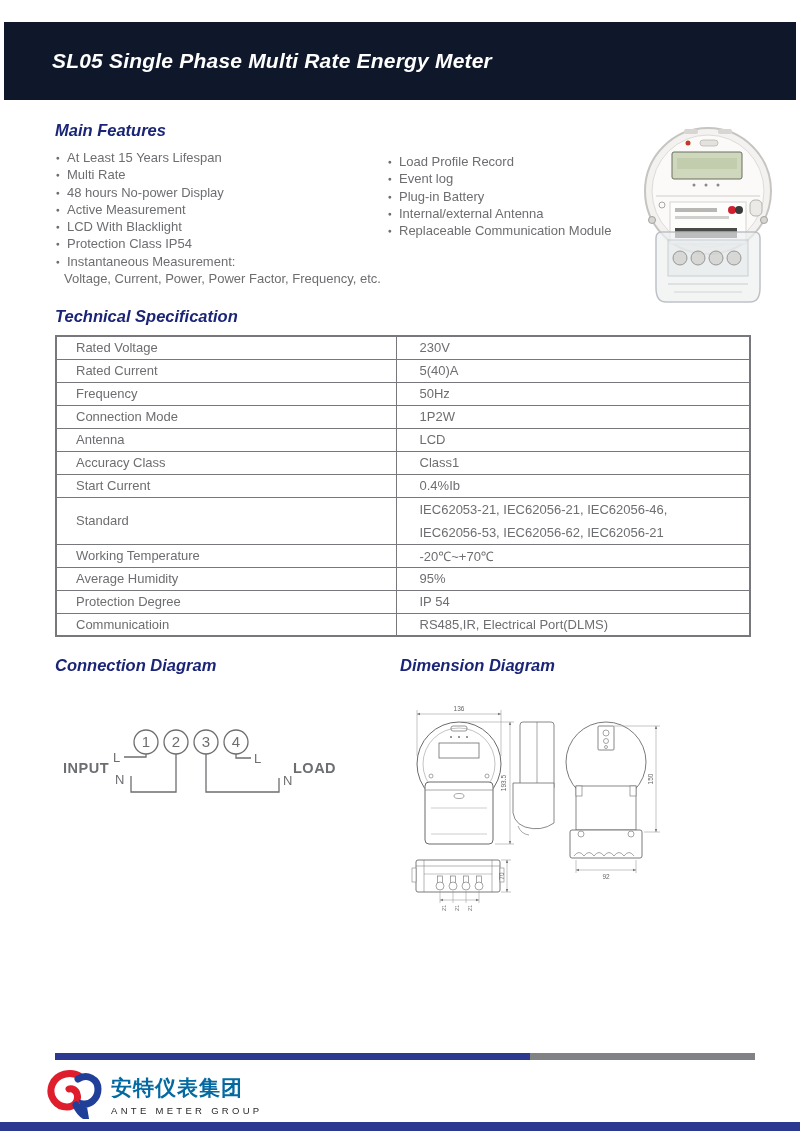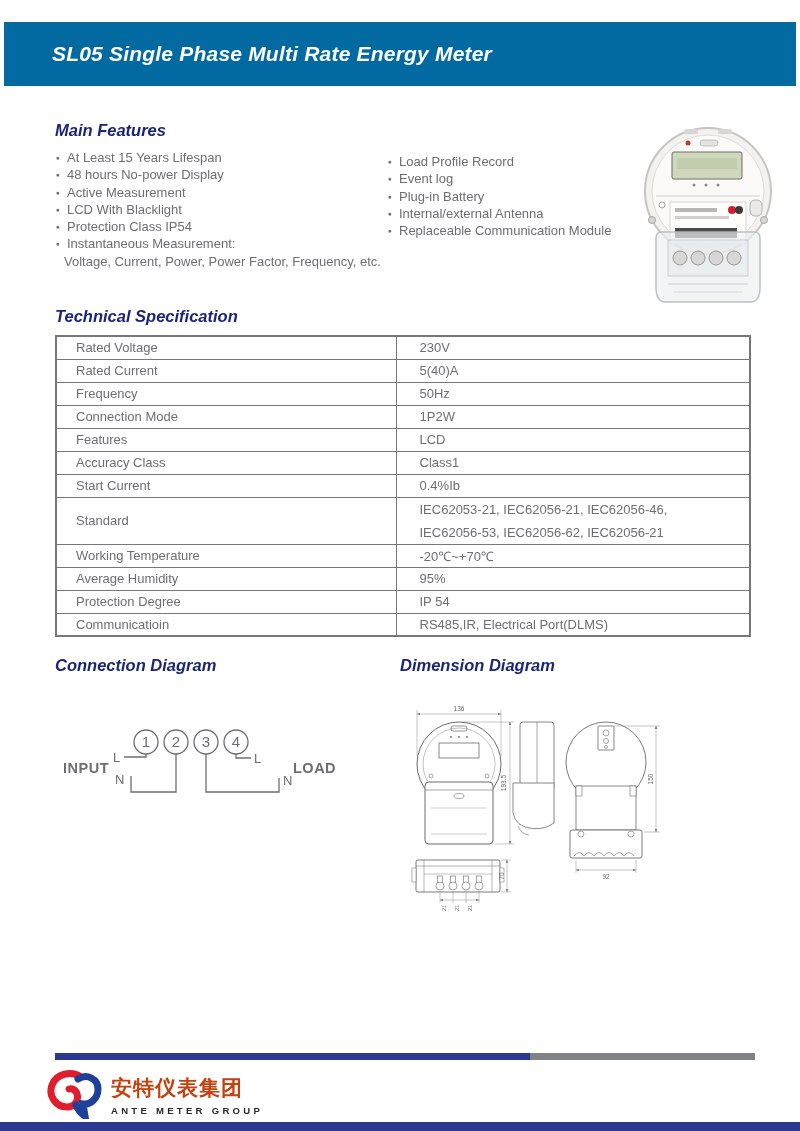--- a/index.html
+++ b/index.html
@@ -2,22 +2,22 @@
 <html><head>
 <meta charset="utf-8">
 <style>
   *{margin:0;padding:0;box-sizing:border-box}
   html,body{background:#fff}
   body{width:800px;height:1131px;position:relative;overflow:hidden;
        font-family:"Liberation Sans",sans-serif;color:#6D6E71}
   .page{position:absolute;inset:0;background:#fff}
 
   
-  .topbar{position:absolute;left:4px;top:22px;width:792px;height:64px;
-          background:#0369a1;display:flex;align-items:center}
+  .topbar{position:absolute;left:4px;top:22px;width:792px;height:78px;
+          background:#0f172a;display:flex;align-items:center}
   .topbar h1{color:#fff;font-style:italic;font-weight:bold;font-size:21px;
              padding-left:48px;letter-spacing:.2px;white-space:nowrap}
 
   
   .sec-h{position:absolute;font-style:italic;font-weight:bold;font-size:16.5px;
          color:#1B2577;white-space:nowrap}
   #h-features{left:55px;top:121px}
   #h-spec{left:55px;top:307px}
   #h-conn{left:55px;top:656px}
   #h-dim{left:400px;top:656px}
@@ -48,36 +48,37 @@
   .dim-svg{position:absolute;left:398px;top:686px;width:312px;height:232px}
   svg text{font-family:"Liberation Sans",sans-serif}
 
   
   .footbar{position:absolute;left:55px;top:1053px;width:700px;height:7px;display:flex}
   .footbar .blue{width:475px;height:100%;background:#2B3990}
   .footbar .gray{flex:1;height:100%;background:#808285}
   .logo{position:absolute;left:46px;top:1069px;display:flex;align-items:flex-start}
   .logo-mark{width:58px;height:50px}
   .logo-text{margin-left:7px;padding-top:5px}
-  .logo-text .cn{font-size:21px;font-weight:bold;color:#c2410c;letter-spacing:1px;white-space:nowrap}
-  .logo-text .en{font-size:9.5px;font-weight:bold;color:#2a2a2c;letter-spacing:3.3px;margin-top:3px;white-space:nowrap}
+  .logo-text .cn{font-size:21px;font-weight:bold;color:#0369a1;letter-spacing:1px;white-space:nowrap}
+  .logo-text .en{font-size:9.5px;font-weight:normal;color:#2a2a2c;letter-spacing:3.3px;margin-top:3px;white-space:nowrap}
   .bottombar{position:absolute;left:0;top:1122px;width:800px;height:9px;background:#2B3990}
 </style>
 </head>
 <body>
 
 <div class="page">
 
   <header class="topbar">
     <h1>SL05 Single Phase Multi Rate Energy Meter</h1>
   </header>
 
   <h2 class="sec-h" id="h-features">Main Features</h2>
   <ul class="features-list" id="list-left">
       <li>At Least 15 Years Lifespan</li>
+      <li>Multi Rate</li>
       <li>48 hours No-power Display</li>
       <li>Active Measurement</li>
       <li>LCD With Blacklight</li>
       <li>Protection Class IP54</li>
       <li>Instantaneous Measurement:</li>
       <li class="cont">Voltage, Current, Power, Power Factor, Frequency, etc.</li>
     </ul>
   <ul class="features-list" id="list-right">
       <li>Load Profile Record</li>
       <li>Event log</li>
@@ -136,21 +137,21 @@
         </tr>
         <tr>
           <td class="lbl">Frequency</td>
           <td class="val">50Hz</td>
         </tr>
         <tr>
           <td class="lbl">Connection Mode</td>
           <td class="val">1P2W</td>
         </tr>
         <tr>
-          <td class="lbl">Features</td>
+          <td class="lbl">Antenna</td>
           <td class="val">LCD</td>
         </tr>
         <tr>
           <td class="lbl">Accuracy Class</td>
           <td class="val">Class1</td>
         </tr>
         <tr>
           <td class="lbl">Start Current</td>
           <td class="val">0.4%Ib</td>
         </tr>

